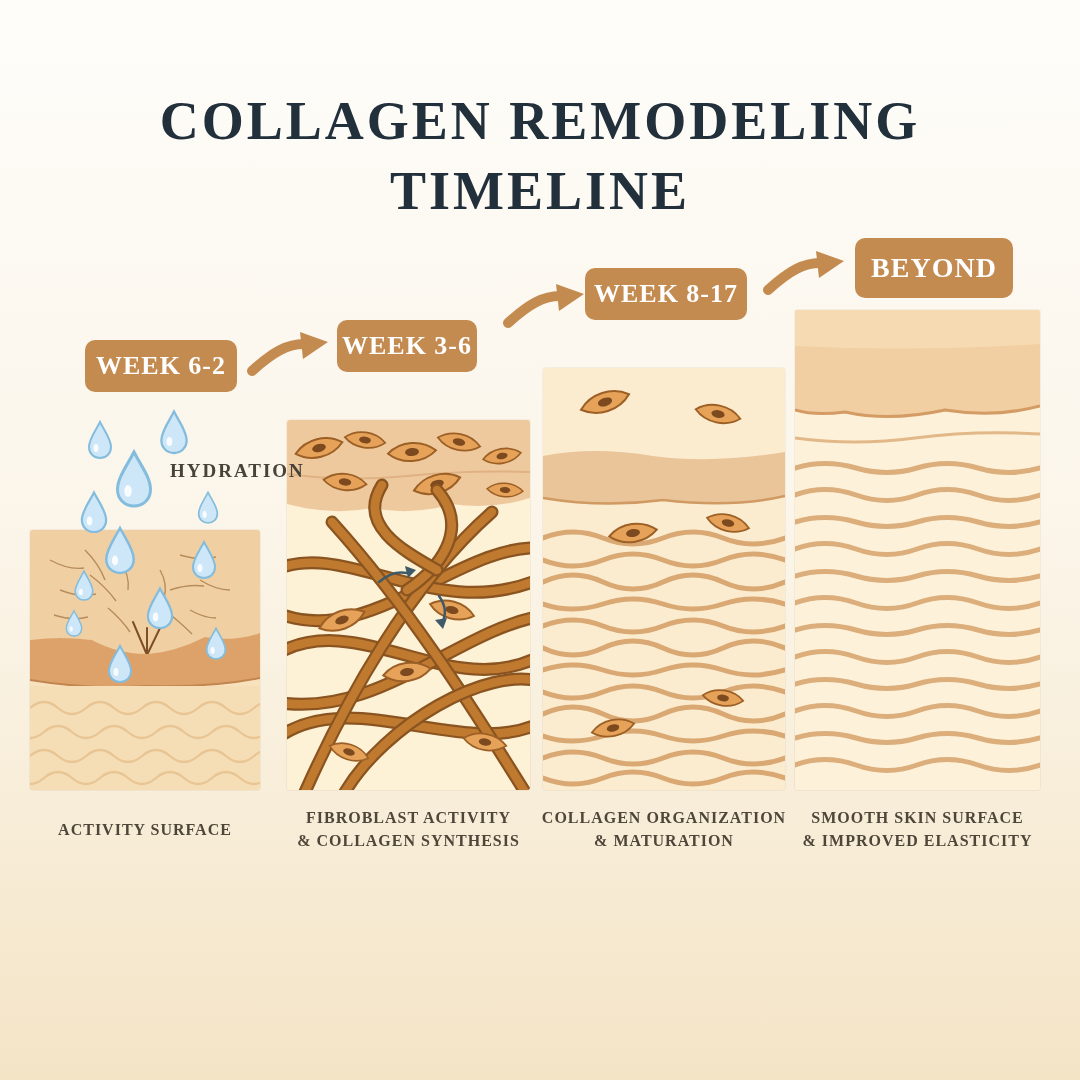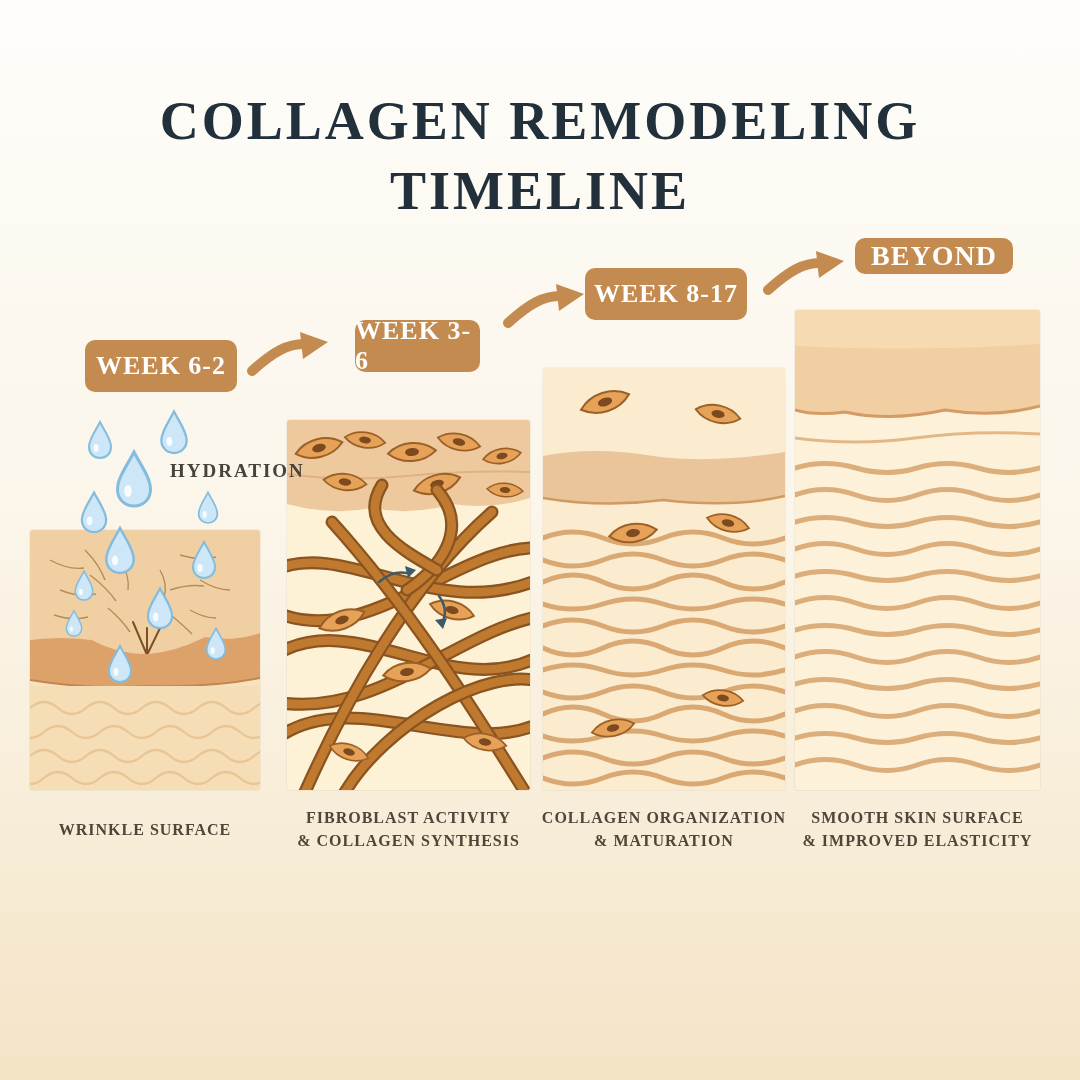--- a/index.html
+++ b/index.html
@@ -12,23 +12,23 @@
     position:absolute;top:86px;left:0;width:100%;text-align:center;
     color:var(--title-text,#22303c);font-size:54px;font-weight:bold;
     letter-spacing:3px;line-height:1.3;
   }
   .badge{
     position:absolute;display:flex;align-items:center;justify-content:center;
     background:var(--badge-bg,#c48b51);color:var(--badge-text,#fff);
     font-size:26px;font-weight:bold;letter-spacing:1px;border-radius:10px;
   }
   .badge-1{left:85px;top:340px;width:152px;height:52px;}
-  .badge-2{left:355px;top:320px;width:125px;height:52px;}
+  .badge-2{left:337px;top:320px;width:140px;height:52px;}
   .badge-3{left:585px;top:268px;width:162px;height:52px;}
-  .badge-4{left:855px;top:238px;width:158px;height:36px;font-size:28px;}
+  .badge-4{left:855px;top:238px;width:158px;height:60px;font-size:28px;}
   .arrow{position:absolute;width:84px;height:48px;}
   .arrow-1{left:246px;top:331px;}
   .arrow-2{left:502px;top:283px;}
   .arrow-3{left:762px;top:250px;}
   .arrow-stroke{stroke:var(--arrow,#c48b51);stroke-width:10;fill:none;stroke-linecap:round;}
   .arrow-head{fill:var(--arrow,#c48b51);}
   .panel{position:absolute;border-radius:3px;overflow:hidden;box-shadow:0 0 0 1px rgba(150,110,60,0.08);}
   .panel svg{display:block;width:100%;height:100%;}
   .panel-1{left:30px;top:530px;width:230px;height:260px;}
   .panel-2{left:287px;top:420px;width:243px;height:370px;}
@@ -238,21 +238,21 @@
     <use href="#drop" transform="translate(146,150)"></use>
     <use href="#drop" transform="translate(26,176) scale(0.8)"></use>
     <use href="#drop" transform="translate(102,198) scale(1.1)"></use>
     <use href="#drop" transform="translate(158,234) scale(0.85)"></use>
     <use href="#drop" transform="translate(62,254)"></use>
     <use href="#drop" transform="translate(16,214) scale(0.7)"></use>
   </svg>
   <div class="hydration">HYDRATION</div>
 
   <div class="caption caption-1">
-    <span>WRINKLE SURFACE</span>
+    <span>ACTIVITY SURFACE</span>
     <span></span>
   </div>
   <div class="caption caption-2">
     <span>FIBROBLAST ACTIVITY</span>
     <span>&amp; COLLAGEN SYNTHESIS</span>
   </div>
   <div class="caption caption-3">
     <span>COLLAGEN ORGANIZATION</span>
     <span>&amp; MATURATION</span>
   </div>

